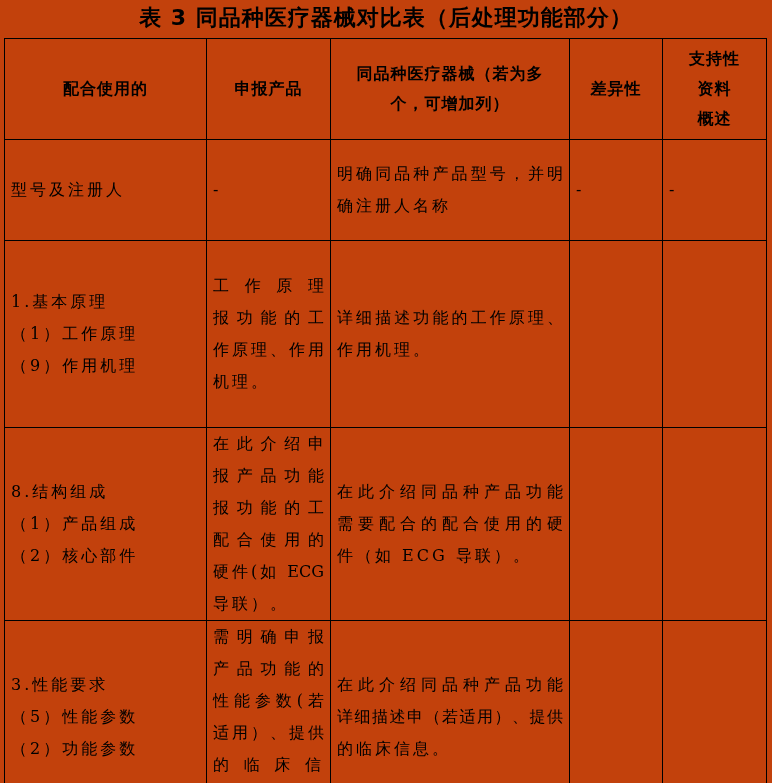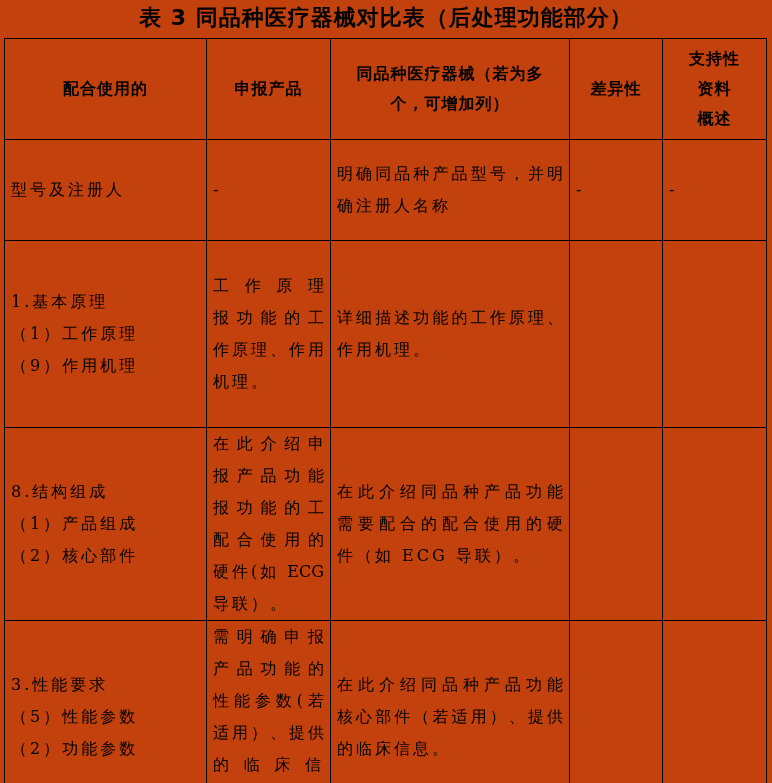--- a/index.html
+++ b/index.html
@@ -193,21 +193,21 @@
           </td>
       <td class="jcell">
             <div class="ln">需明确申报</div>
             <div class="ln">产品功能的</div>
             <div class="ln">性能参数(若</div>
             <div class="ln">适用）、提供</div>
             <div class="ln">的临床信息。</div>
           </td>
       <td class="jcell">
             <div class="ln">在此介绍同品种产品功能</div>
-            <div class="ln">核心部件（若适用）、提供</div>
+            <div class="ln">详细描述申（若适用）、提供</div>
             <div class="ln">的临床信息。</div>
           </td>
       <td class="lcell">
             <div class="ln"></div>
           </td>
       <td class="lcell">
             <div class="ln"></div>
           </td>
     </tr>
 

